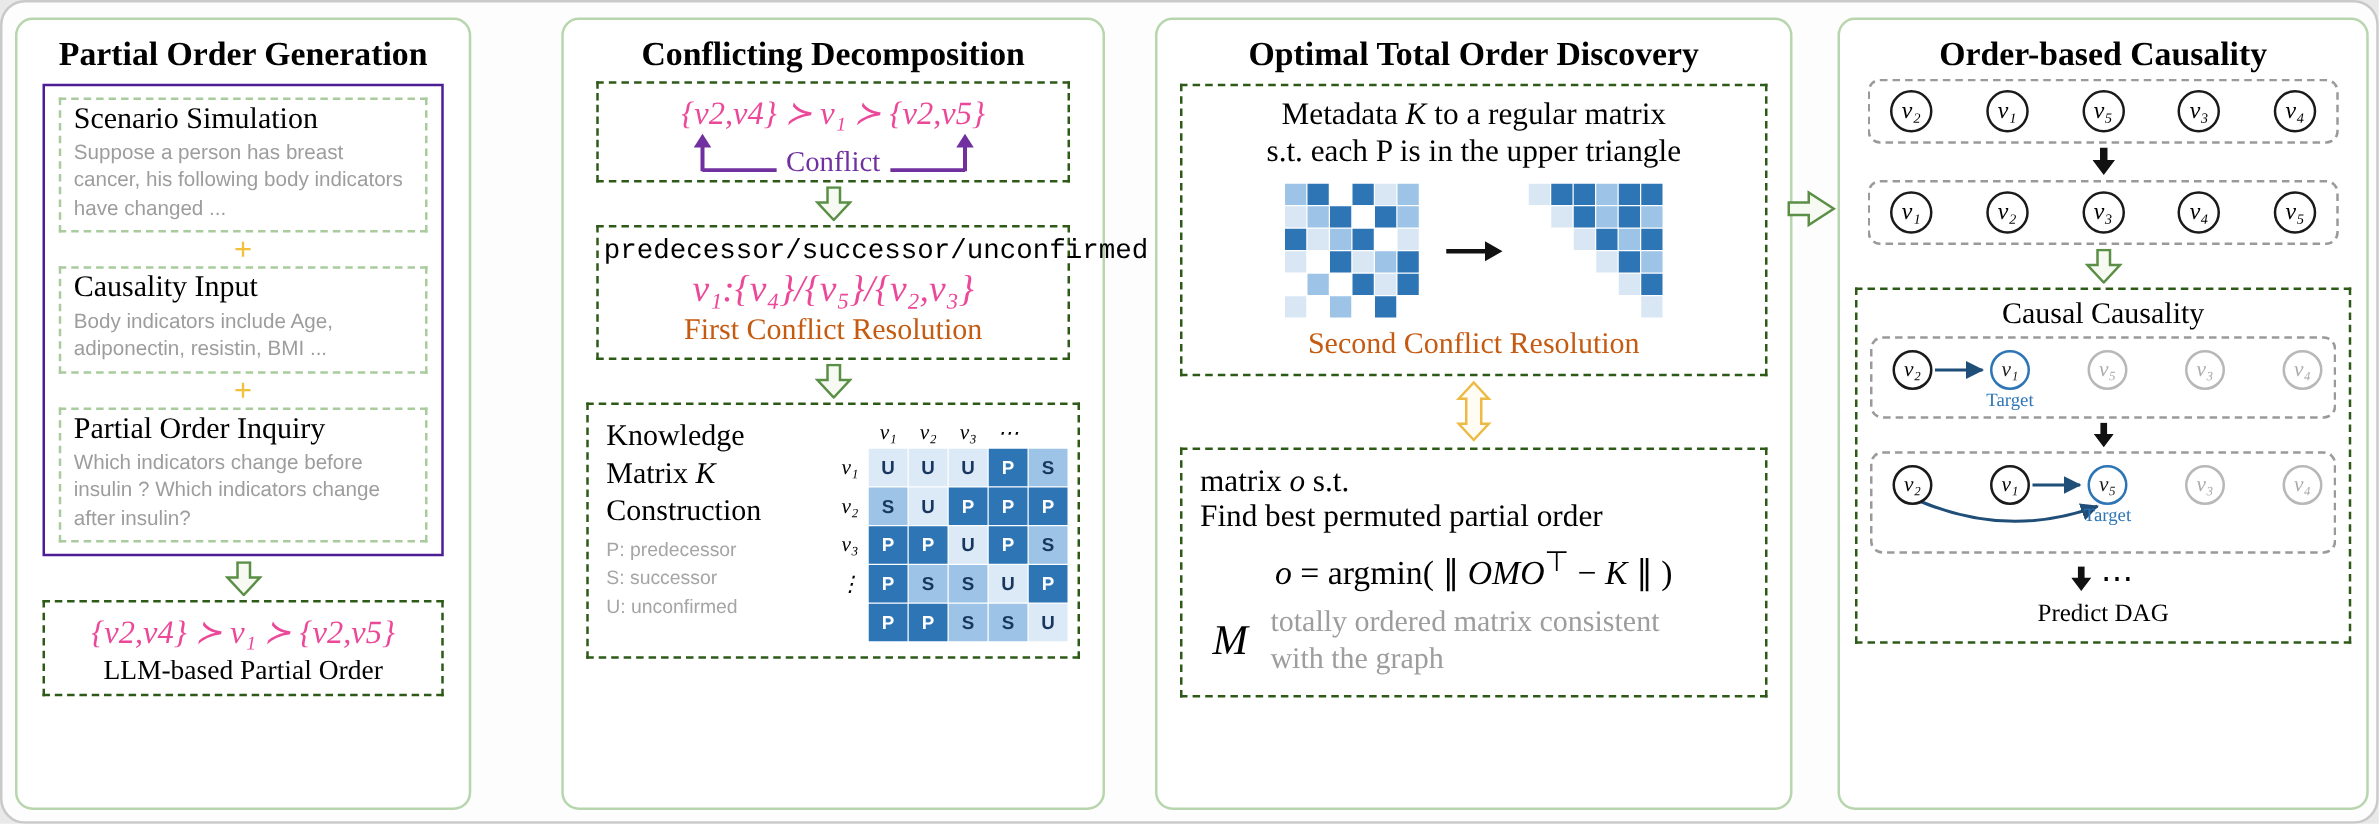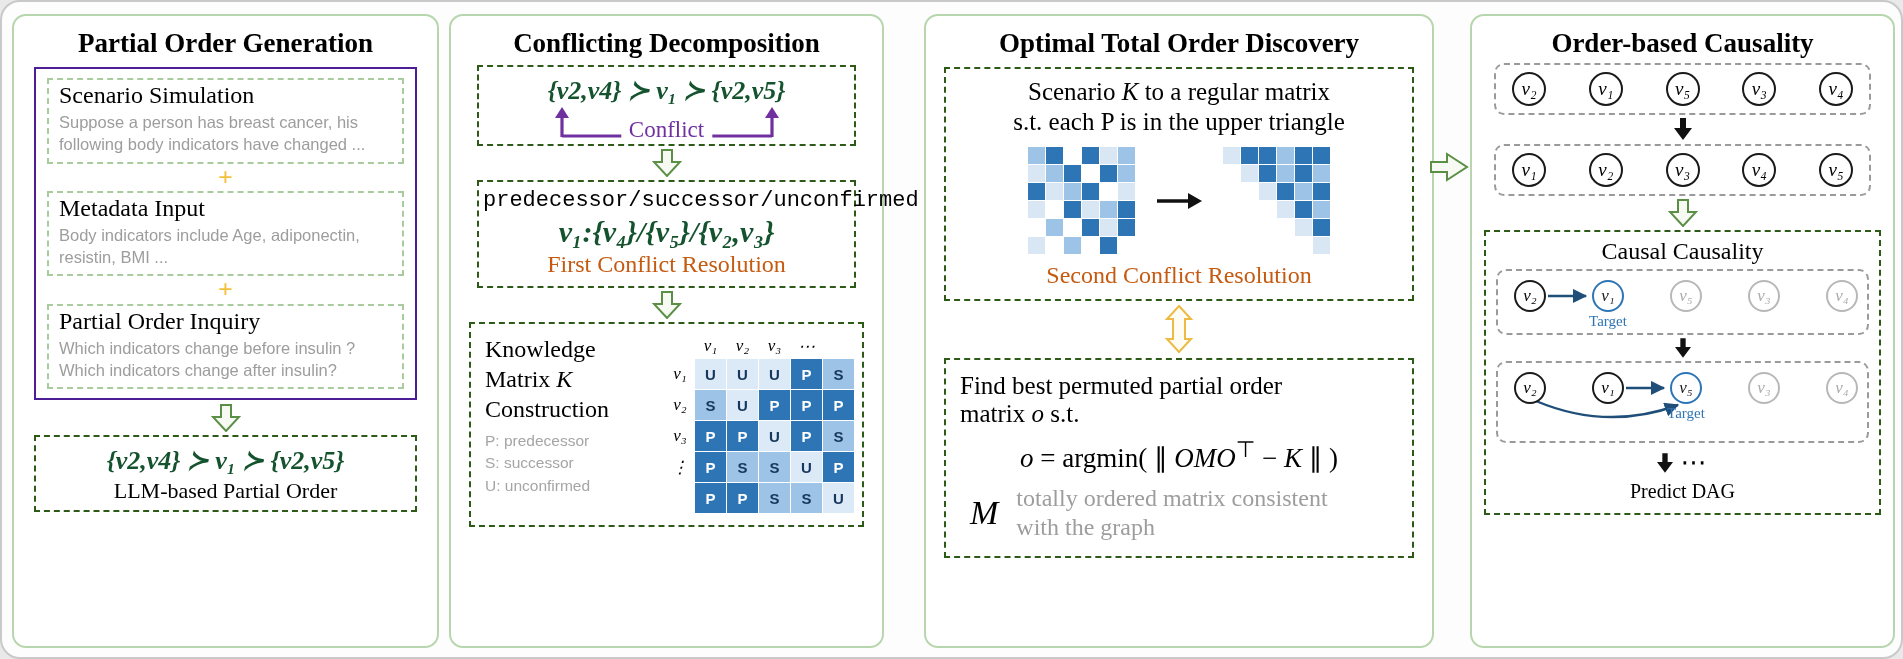--- a/index.html
+++ b/index.html
@@ -10,39 +10,39 @@
   }
   .canvas {
     position: relative; width: 1903px; height: 659px;
     background: #fdfdfd; border: 2px solid #c9c9c9; border-radius: 20px;
     overflow: hidden;
   }
   .panel {
     position: absolute; top: 12px; height: 634px;
     background: #fff; border: 2px solid #b7d6ad; border-radius: 14px;
   }
-  #panel1 { left: 10px;  width: 427px; }
+  #panel1 { left: 10px;  width: 365px; }
   #panel2 { left: 447px; width: 435px; }
   #panel3 { left: 922px; width: 510px; }
   #panel4 { left: 1468px; width: 425px; }
   .panel-title { text-align: center; font-weight: bold; font-size: 27px; color: #000; margin-top: 12px; }
 
   
   .dark-box  { border: 2.5px dashed #2e5a18; background: #fff; }
   .gray-box  { border: 2px dashed #9a9a9a; border-radius: 10px; background: #fff; }
   .arrow-wrap { display: flex; justify-content: center; margin: 3px 0; }
 
   
   .p1-outer { margin: 8px 20px 4px; border: 2px solid #4c1d95; padding: 9px 11px; }
   .p1-block { border: 2px dashed #a9cb9d; padding: 2px 10px 6px; }
   .p1-block-title { font-size: 24px; color: #000; }
   .p1-block-body { font-family: "Liberation Sans", sans-serif; color: #9d9d9d; font-size: 16.5px; line-height: 1.35; margin-top: 2px; }
   .plus { text-align: center; color: #f2c03c; font-weight: bold; font-size: 26px; line-height: 0.9; margin: 2px 0; }
   .p1-output { margin: 2px 20px 0; padding: 8px 6px 6px; text-align: center; }
-  .formula { font-style: italic; font-weight: bold; font-size: 26px; color: #14532d; white-space: nowrap; }
+  .formula { font-style: italic; font-weight: normal; font-size: 26px; color: #ec4899; white-space: nowrap; }
   .p1-output-label { font-size: 22px; margin-top: 2px; }
 
   
   .p2-conflict-box { margin: 6px 26px 0; padding: 8px 4px 2px; text-align: center; }
   .conflict-wrap { position: relative; width: 300px; height: 36px; margin: 0 auto; }
   .conflict-svg { position: absolute; left: 0; top: 0; }
   .conflict-text {
     position: absolute; left: 50%; transform: translateX(-50%); bottom: -1px;
     color: #7030a0; font-size: 23px; background: #fff; padding: 0 8px; white-space: nowrap;
   }
@@ -109,21 +109,21 @@
   <section class="panel" id="panel1">
     <h2 class="panel-title">Partial Order Generation</h2>
 
     <div class="p1-outer">
       <div class="p1-block">
         <div class="p1-block-title">Scenario Simulation</div>
         <div class="p1-block-body">Suppose a person has breast cancer, his following body indicators have changed ...</div>
       </div>
       <div class="plus">+</div>
       <div class="p1-block">
-        <div class="p1-block-title">Metadata Input</div>
+        <div class="p1-block-title">Causality Input</div>
         <div class="p1-block-body">Body indicators include Age, adiponectin, resistin, BMI ...</div>
       </div>
       <div class="plus">+</div>
       <div class="p1-block">
         <div class="p1-block-title">Partial Order Inquiry</div>
         <div class="p1-block-body">Which indicators change before insulin ?  Which indicators change after insulin?</div>
       </div>
     </div>
 
     <div class="arrow-wrap">
@@ -222,21 +222,21 @@
           <div class="kcell kdata" style="background: rgb(157, 195, 230); color: rgb(23, 55, 94);">S</div>
           <div class="kcell kdata" style="background: rgb(220, 233, 247); color: rgb(23, 55, 94);">U</div>
         </div>
     </div>
   </section>
 
   <section class="panel" id="panel3">
     <h2 class="panel-title">Optimal Total Order Discovery</h2>
 
     <div class="dark-box p3-reorder">
-      <div class="p3-line"><span>Scenario </span><span class="ivar">K</span><span> to a regular matrix</span></div>
+      <div class="p3-line"><span>Metadata </span><span class="ivar">K</span><span> to a regular matrix</span></div>
       <div class="p3-line">s.t. each P is in the upper triangle</div>
       <div class="matrix-row">
         <div id="pix-before" class="pixelgrid">
             <div class="pcell" style="width: 17px; height: 17px; background: rgb(157, 195, 230);"></div>
             <div class="pcell" style="width: 17px; height: 17px; background: rgb(46, 117, 182);"></div>
             <div class="pcell" style="width: 17px; height: 17px; background: rgb(255, 255, 255);"></div>
             <div class="pcell" style="width: 17px; height: 17px; background: rgb(46, 117, 182);"></div>
             <div class="pcell" style="width: 17px; height: 17px; background: rgb(217, 231, 245);"></div>
             <div class="pcell" style="width: 17px; height: 17px; background: rgb(157, 195, 230);"></div>
             <div class="pcell" style="width: 17px; height: 17px; background: rgb(217, 231, 245);"></div>
@@ -316,22 +316,22 @@
       <div class="orange-label">Second Conflict Resolution</div>
     </div>
 
     <div class="arrow-wrap">
       <svg width="30" height="50" viewBox="0 0 30 50">
         <path d="M15 2 L27 15 H21 V35 H27 L15 48 L3 35 H9 V15 H3 Z" fill="#fffdf3" stroke="#ecba45" stroke-width="2"></path>
       </svg>
     </div>
 
     <div class="dark-box p3-opt">
+      <div class="p3-opt-line"><span>matrix </span><span class="ivar">o</span><span> s.t.</span></div>
       <div class="p3-opt-line">Find best permuted partial order</div>
-      <div class="p3-opt-line"><span>matrix </span><span class="ivar">o</span><span> s.t.</span></div>
       <div class="p3-formula">
         <span class="it">o</span><span class="rm"> = argmin( ∥ </span><span class="it">OMO</span><sup class="rm">⊤</sup><span class="rm"> − </span><span class="it">K</span><span class="rm"> ∥ )</span>
       </div>
       <div class="m-row">
         <span class="m-var">M</span>
         <span class="m-desc">totally ordered matrix consistent with the graph</span>
       </div>
     </div>
   </section>
 

